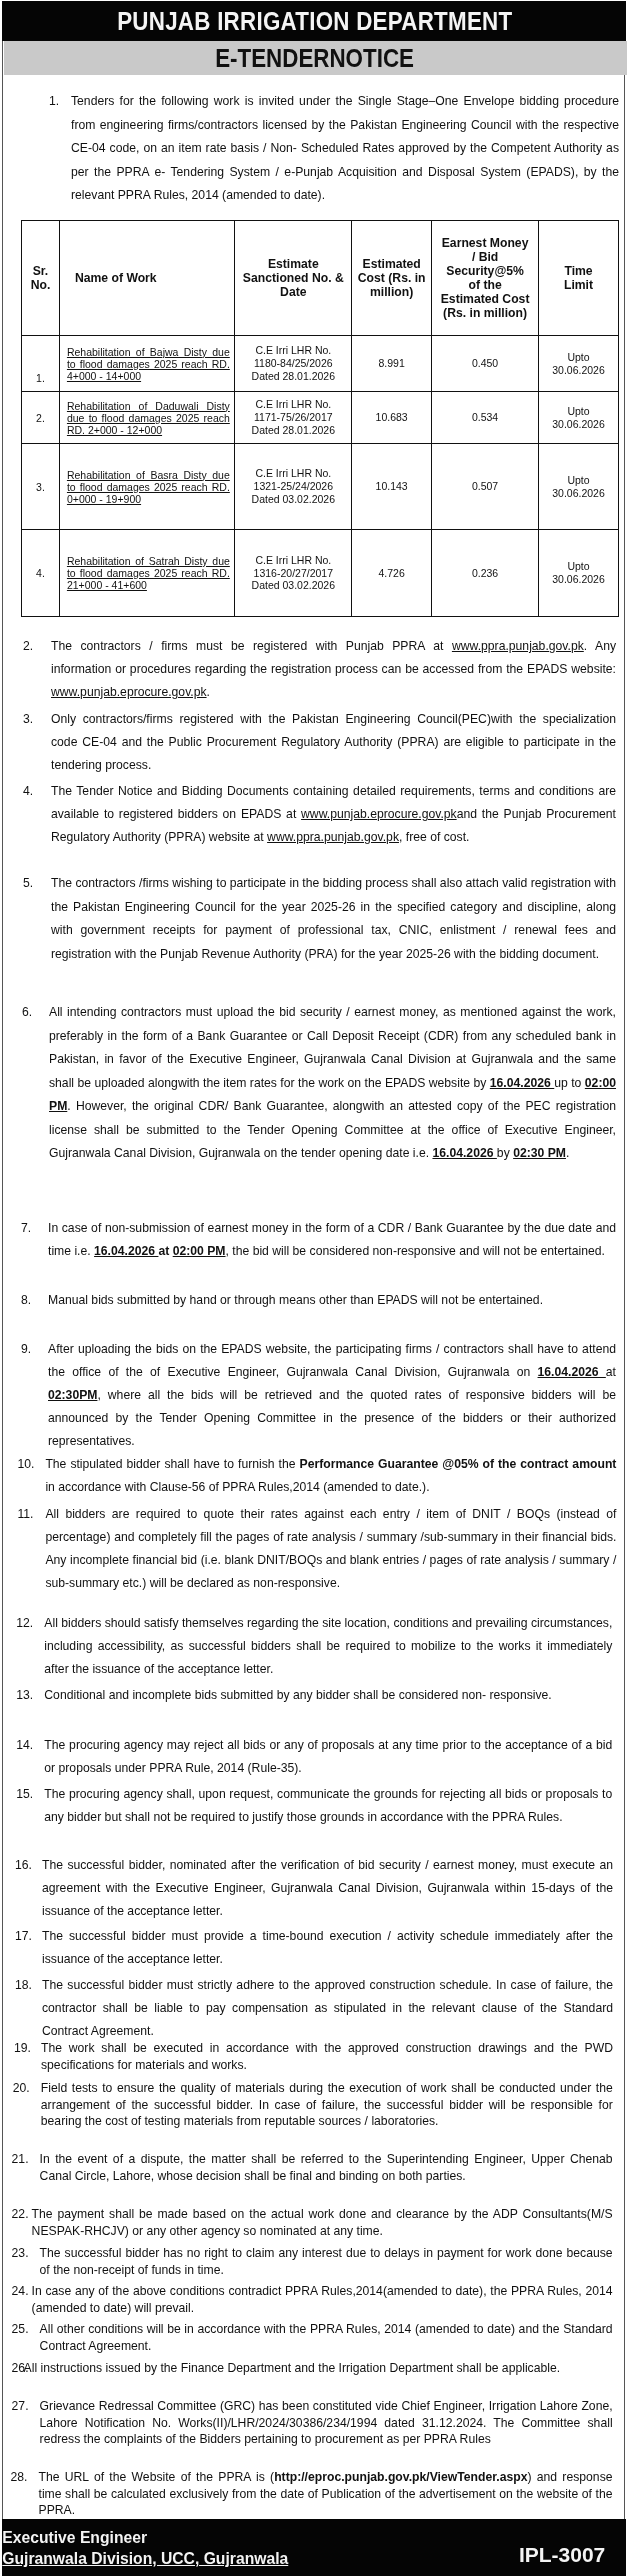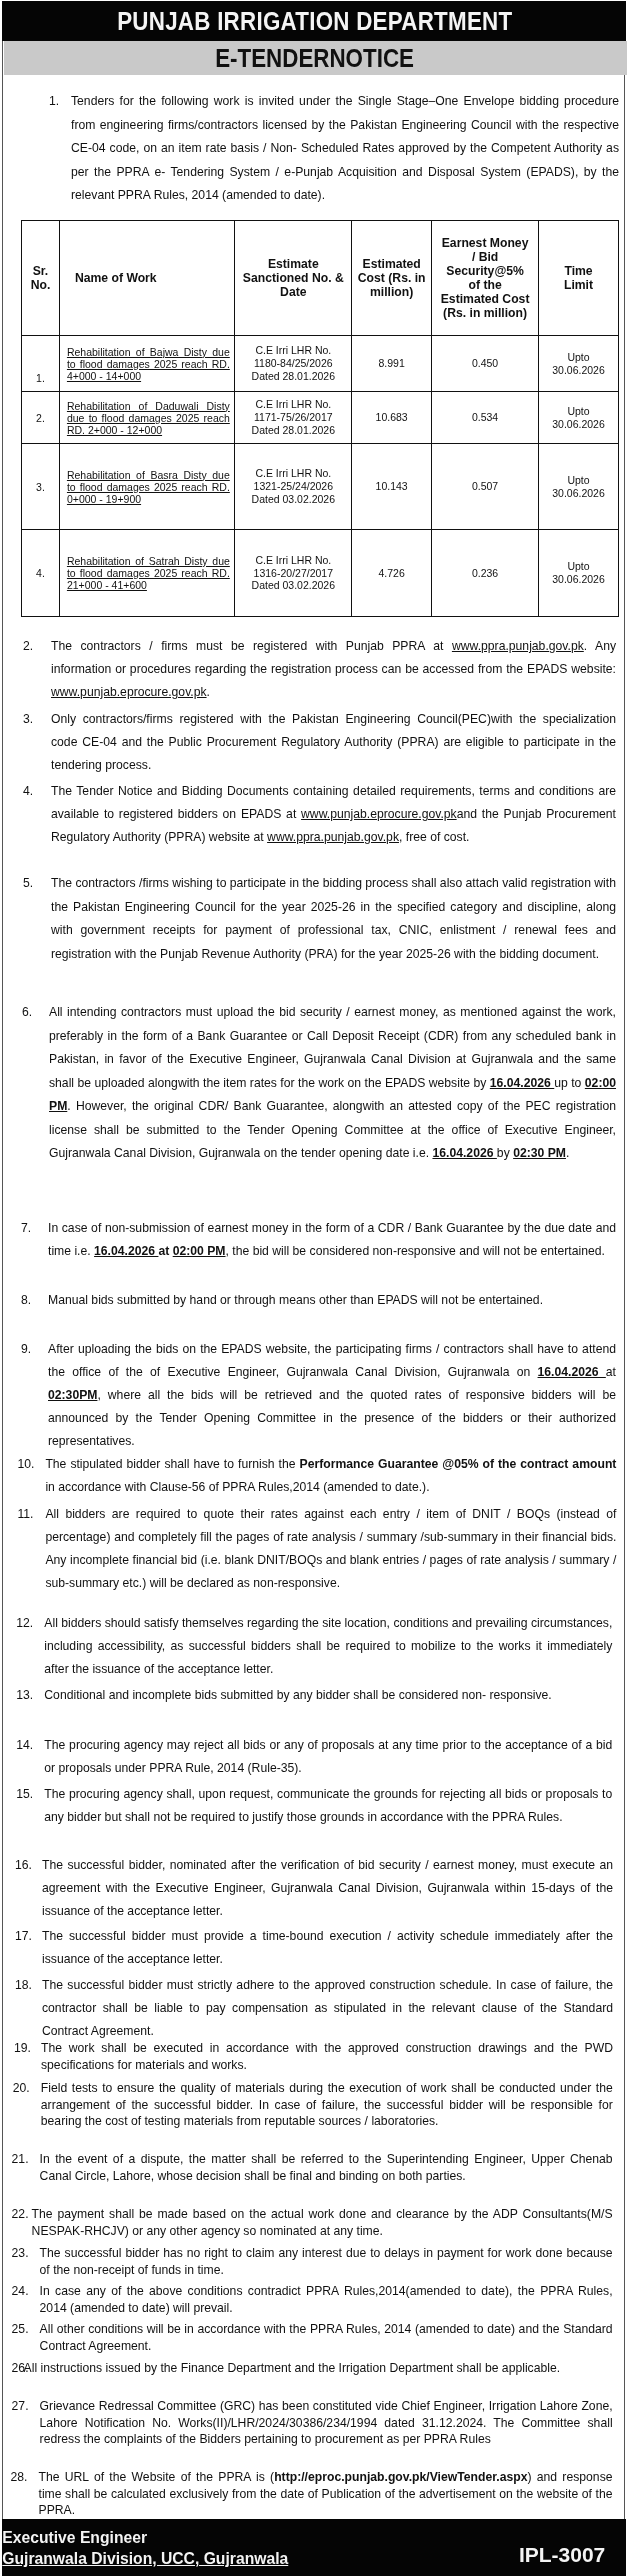--- a/index.html
+++ b/index.html
@@ -247,21 +247,21 @@
   <span class="txt" style="margin-left:20px;">The payment shall be made based on the actual work done and clearance by the ADP Consultants(M/S NESPAK-RHCJV) or any other agency so nominated at any time.</span>
 </div>
 
 <div class="para lh28" style="left:11.6px; top:2245px; width:601px;">
   <span class="num">23.</span>
   <span class="txt" style="margin-left:28px;">The successful bidder has no right to claim any interest due to delays in payment for work done because of the non-receipt of funds in time.</span>
 </div>
 
 <div class="para lh28" style="left:11.6px; top:2283px; width:601px;">
   <span class="num">24.</span>
-  <span class="txt" style="margin-left:28px;">In case any of the above conditions contradict PPRA Rules,2014(amended to date), the PPRA Rules, 2014 (amended to date) will prevail.</span>
+  <span class="txt" style="margin-left:20px;">In case any of the above conditions contradict PPRA Rules,2014(amended to date), the PPRA Rules, 2014 (amended to date) will prevail.</span>
 </div>
 
 <div class="para lh28" style="left:11.6px; top:2321px; width:601px;">
   <span class="num">25.</span>
   <span class="txt" style="margin-left:28px;">All other conditions will be in accordance with the PPRA Rules, 2014 (amended to date) and the Standard Contract Agreement.</span>
 </div>
 
 <div class="para lh28" style="left:11.6px; top:2360px; width:601px;">
   <span class="num">26.</span>
   <span class="txt" style="margin-left:12px;">All instructions issued by the Finance Department and the Irrigation Department shall be applicable.</span>

